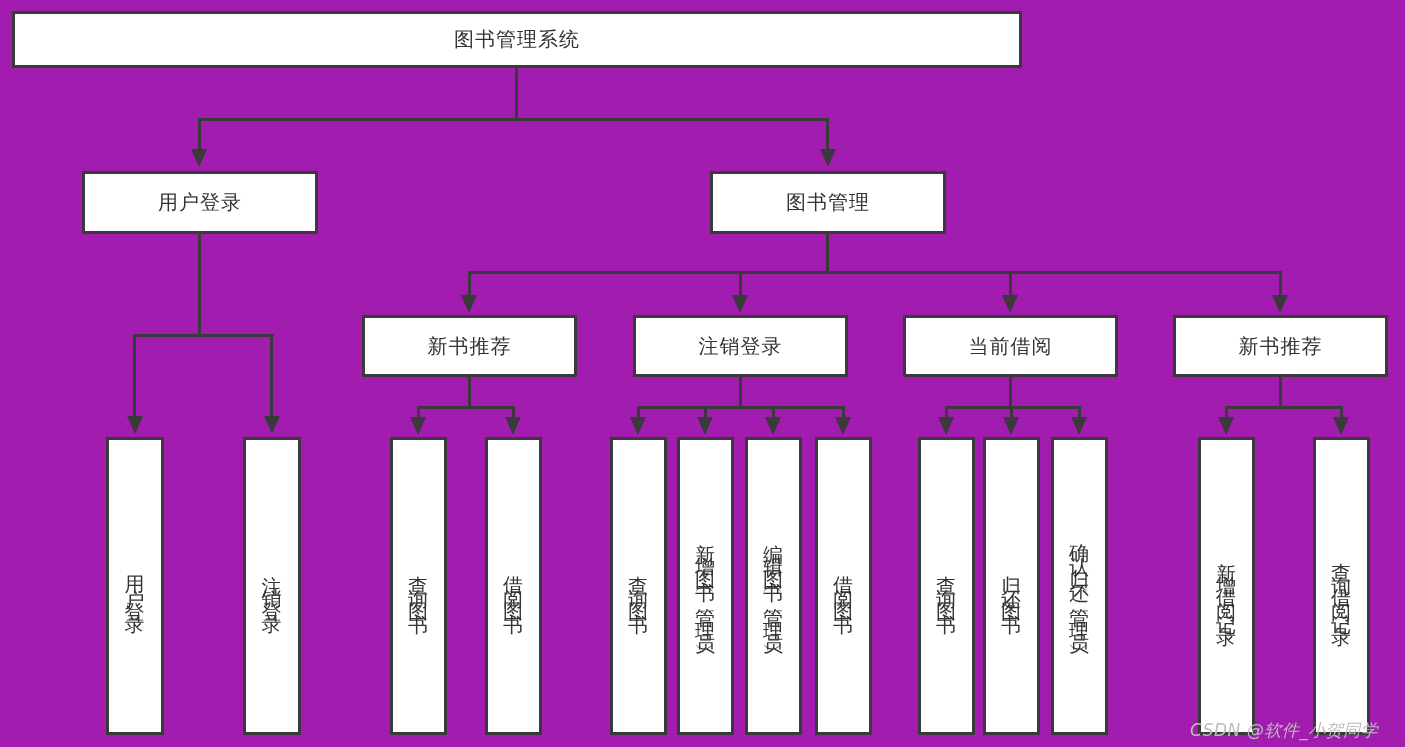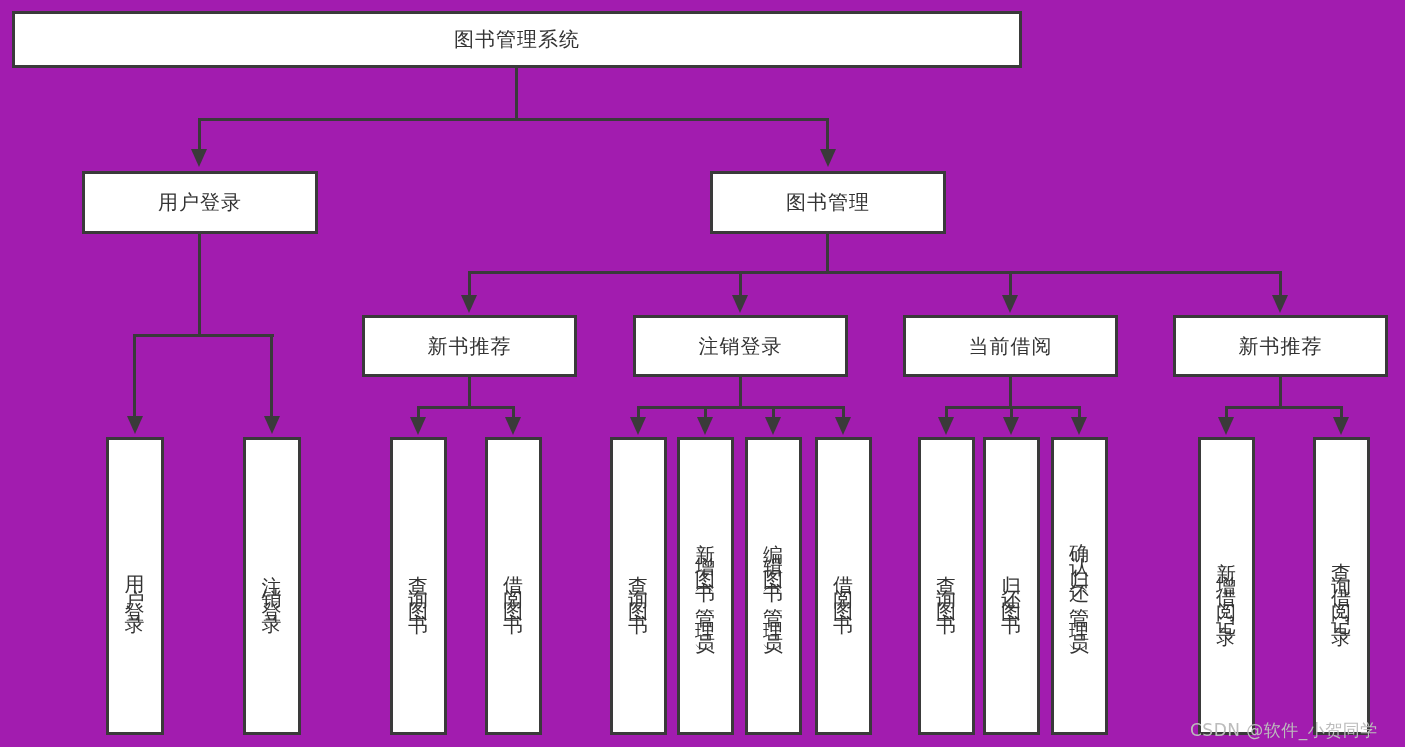--- a/index.html
+++ b/index.html
@@ -41,20 +41,21 @@
     border-top:18px solid #3a3a3a;
   }
   .watermark{
     position:absolute;
     left:1190px;top:719px;
     font-size:17px;
     color:#bcbcbc;
     letter-spacing:0.5px;
     z-index:5;
     white-space:nowrap;
+    font-style:italic;
   }
 </style>
 </head>
 <body>
 
 <div class="canvas">
 
   <div class="ln" style="left:515px;top:66px;width:3px;height:55px;"></div>
   <div class="ln" style="left:198px;top:118px;width:631px;height:3px;"></div>
   <div class="ln" style="left:198px;top:118px;width:3px;height:32px;"></div>

